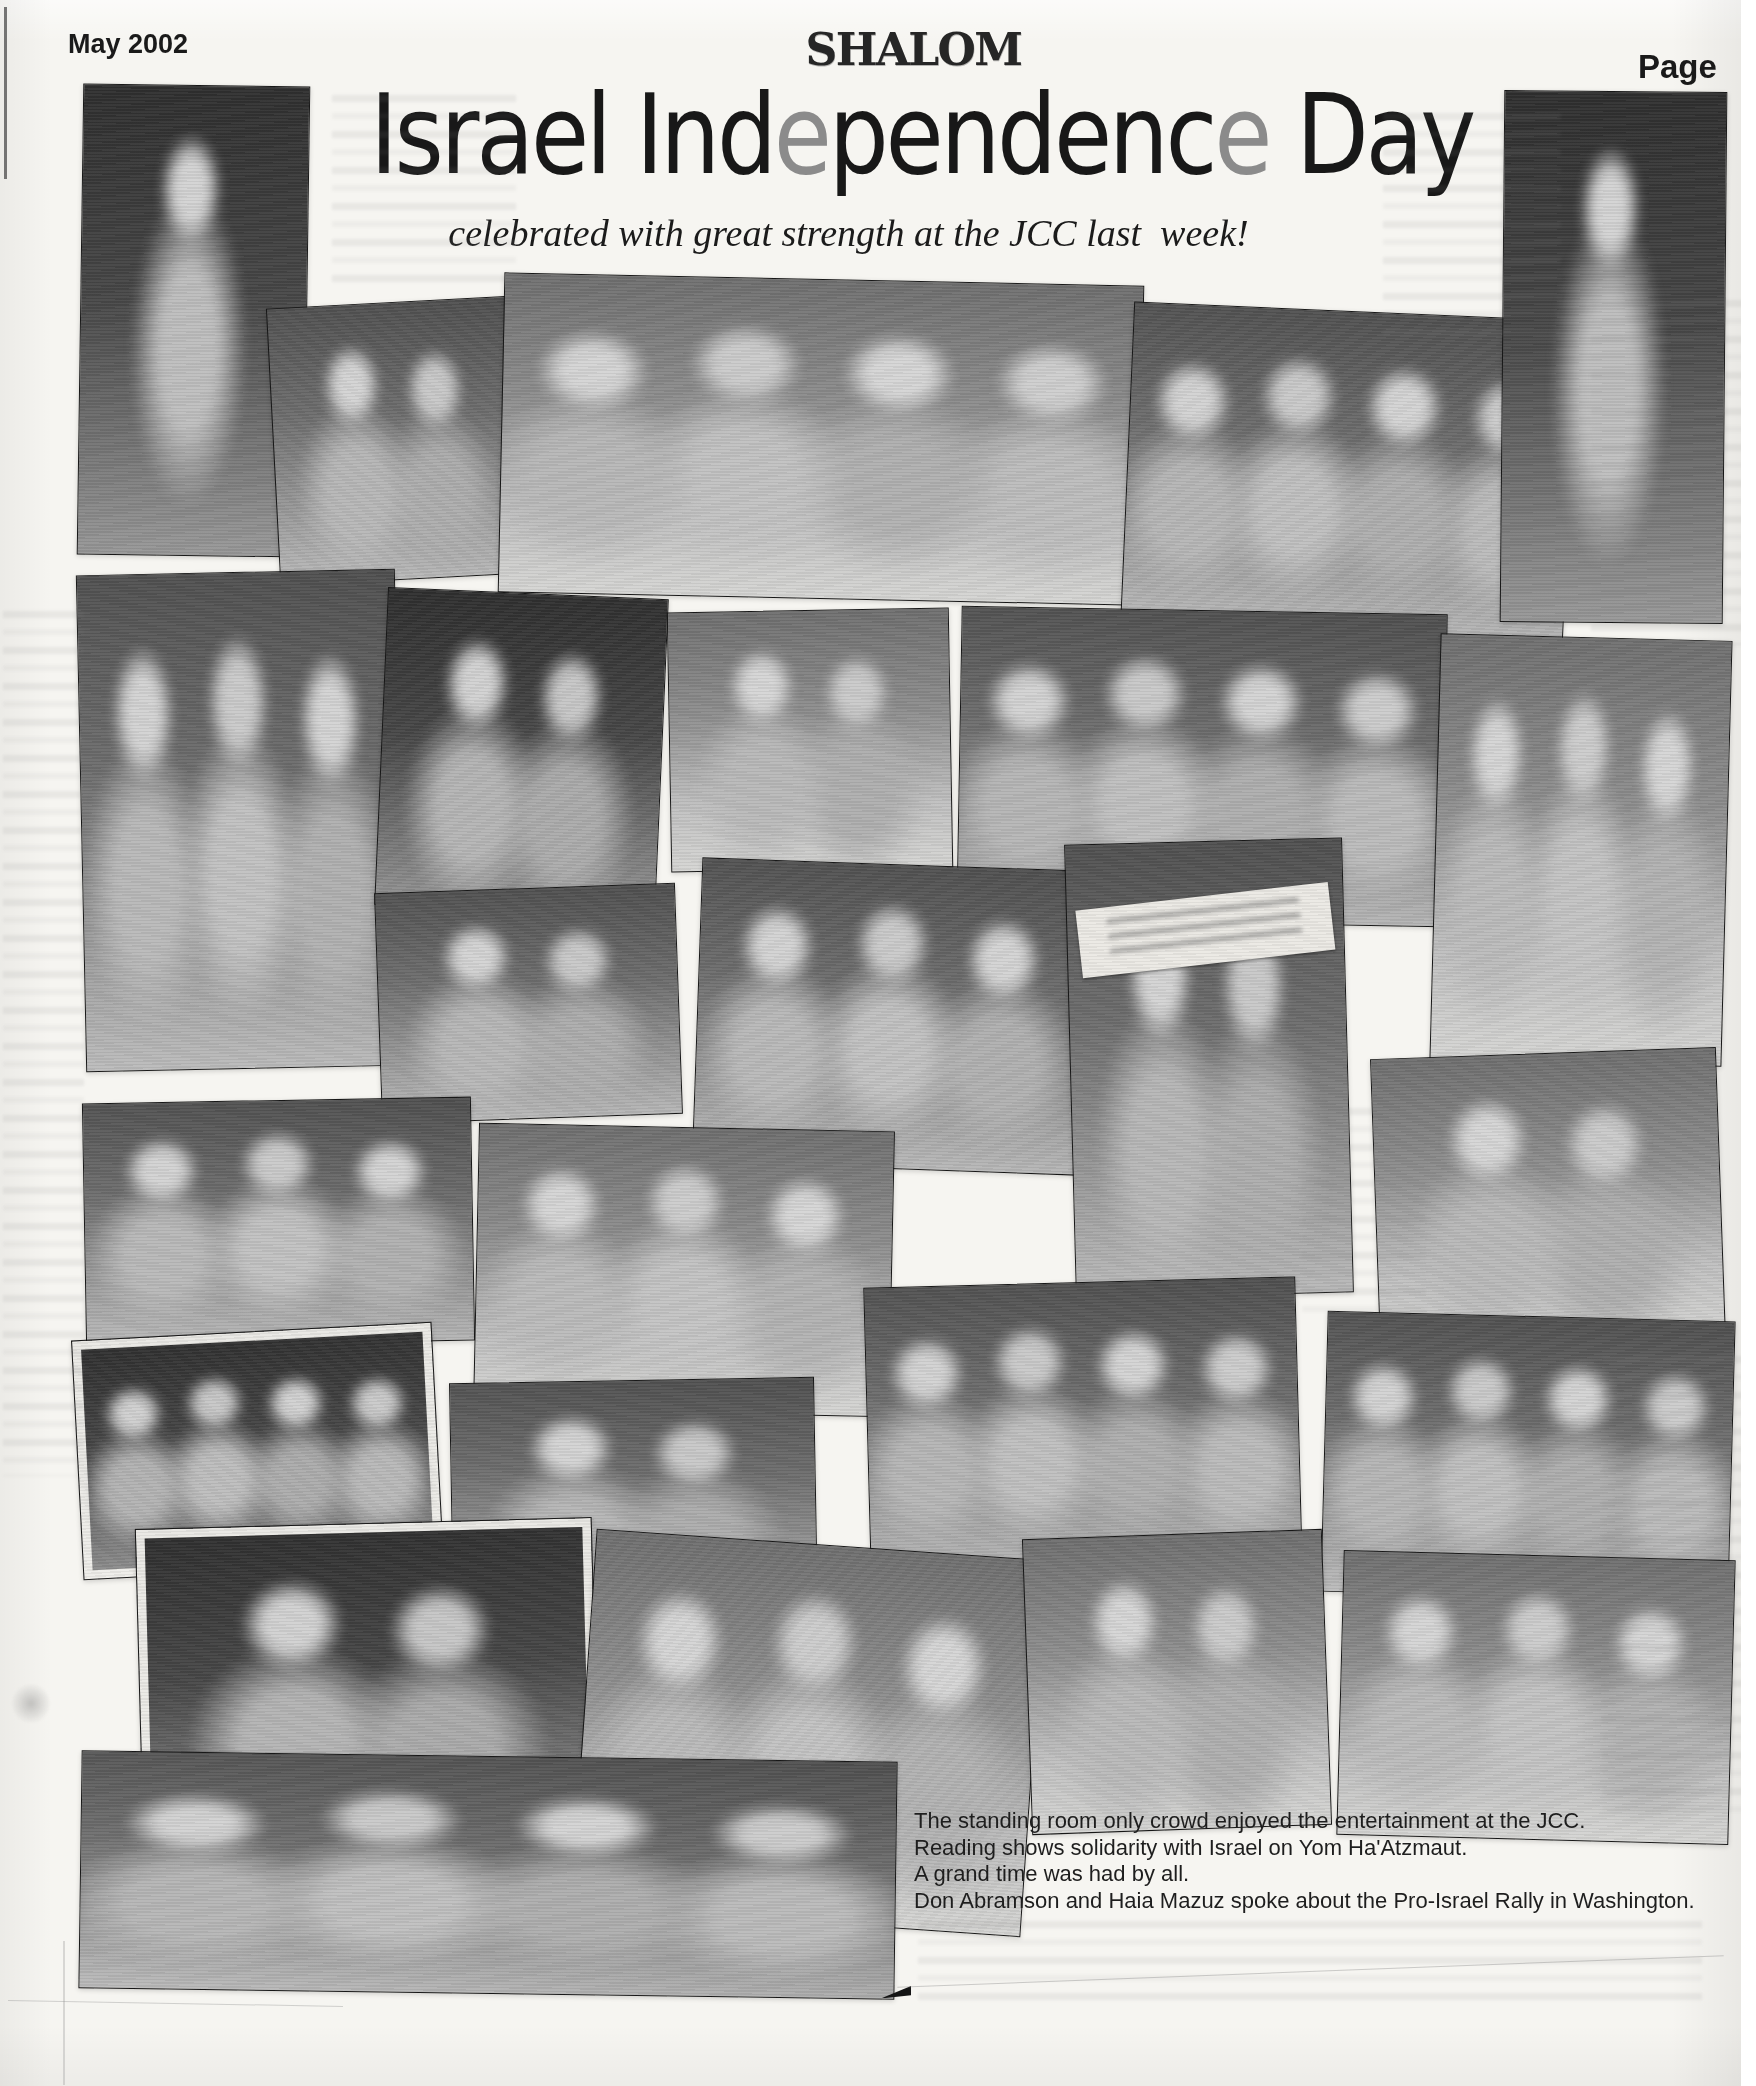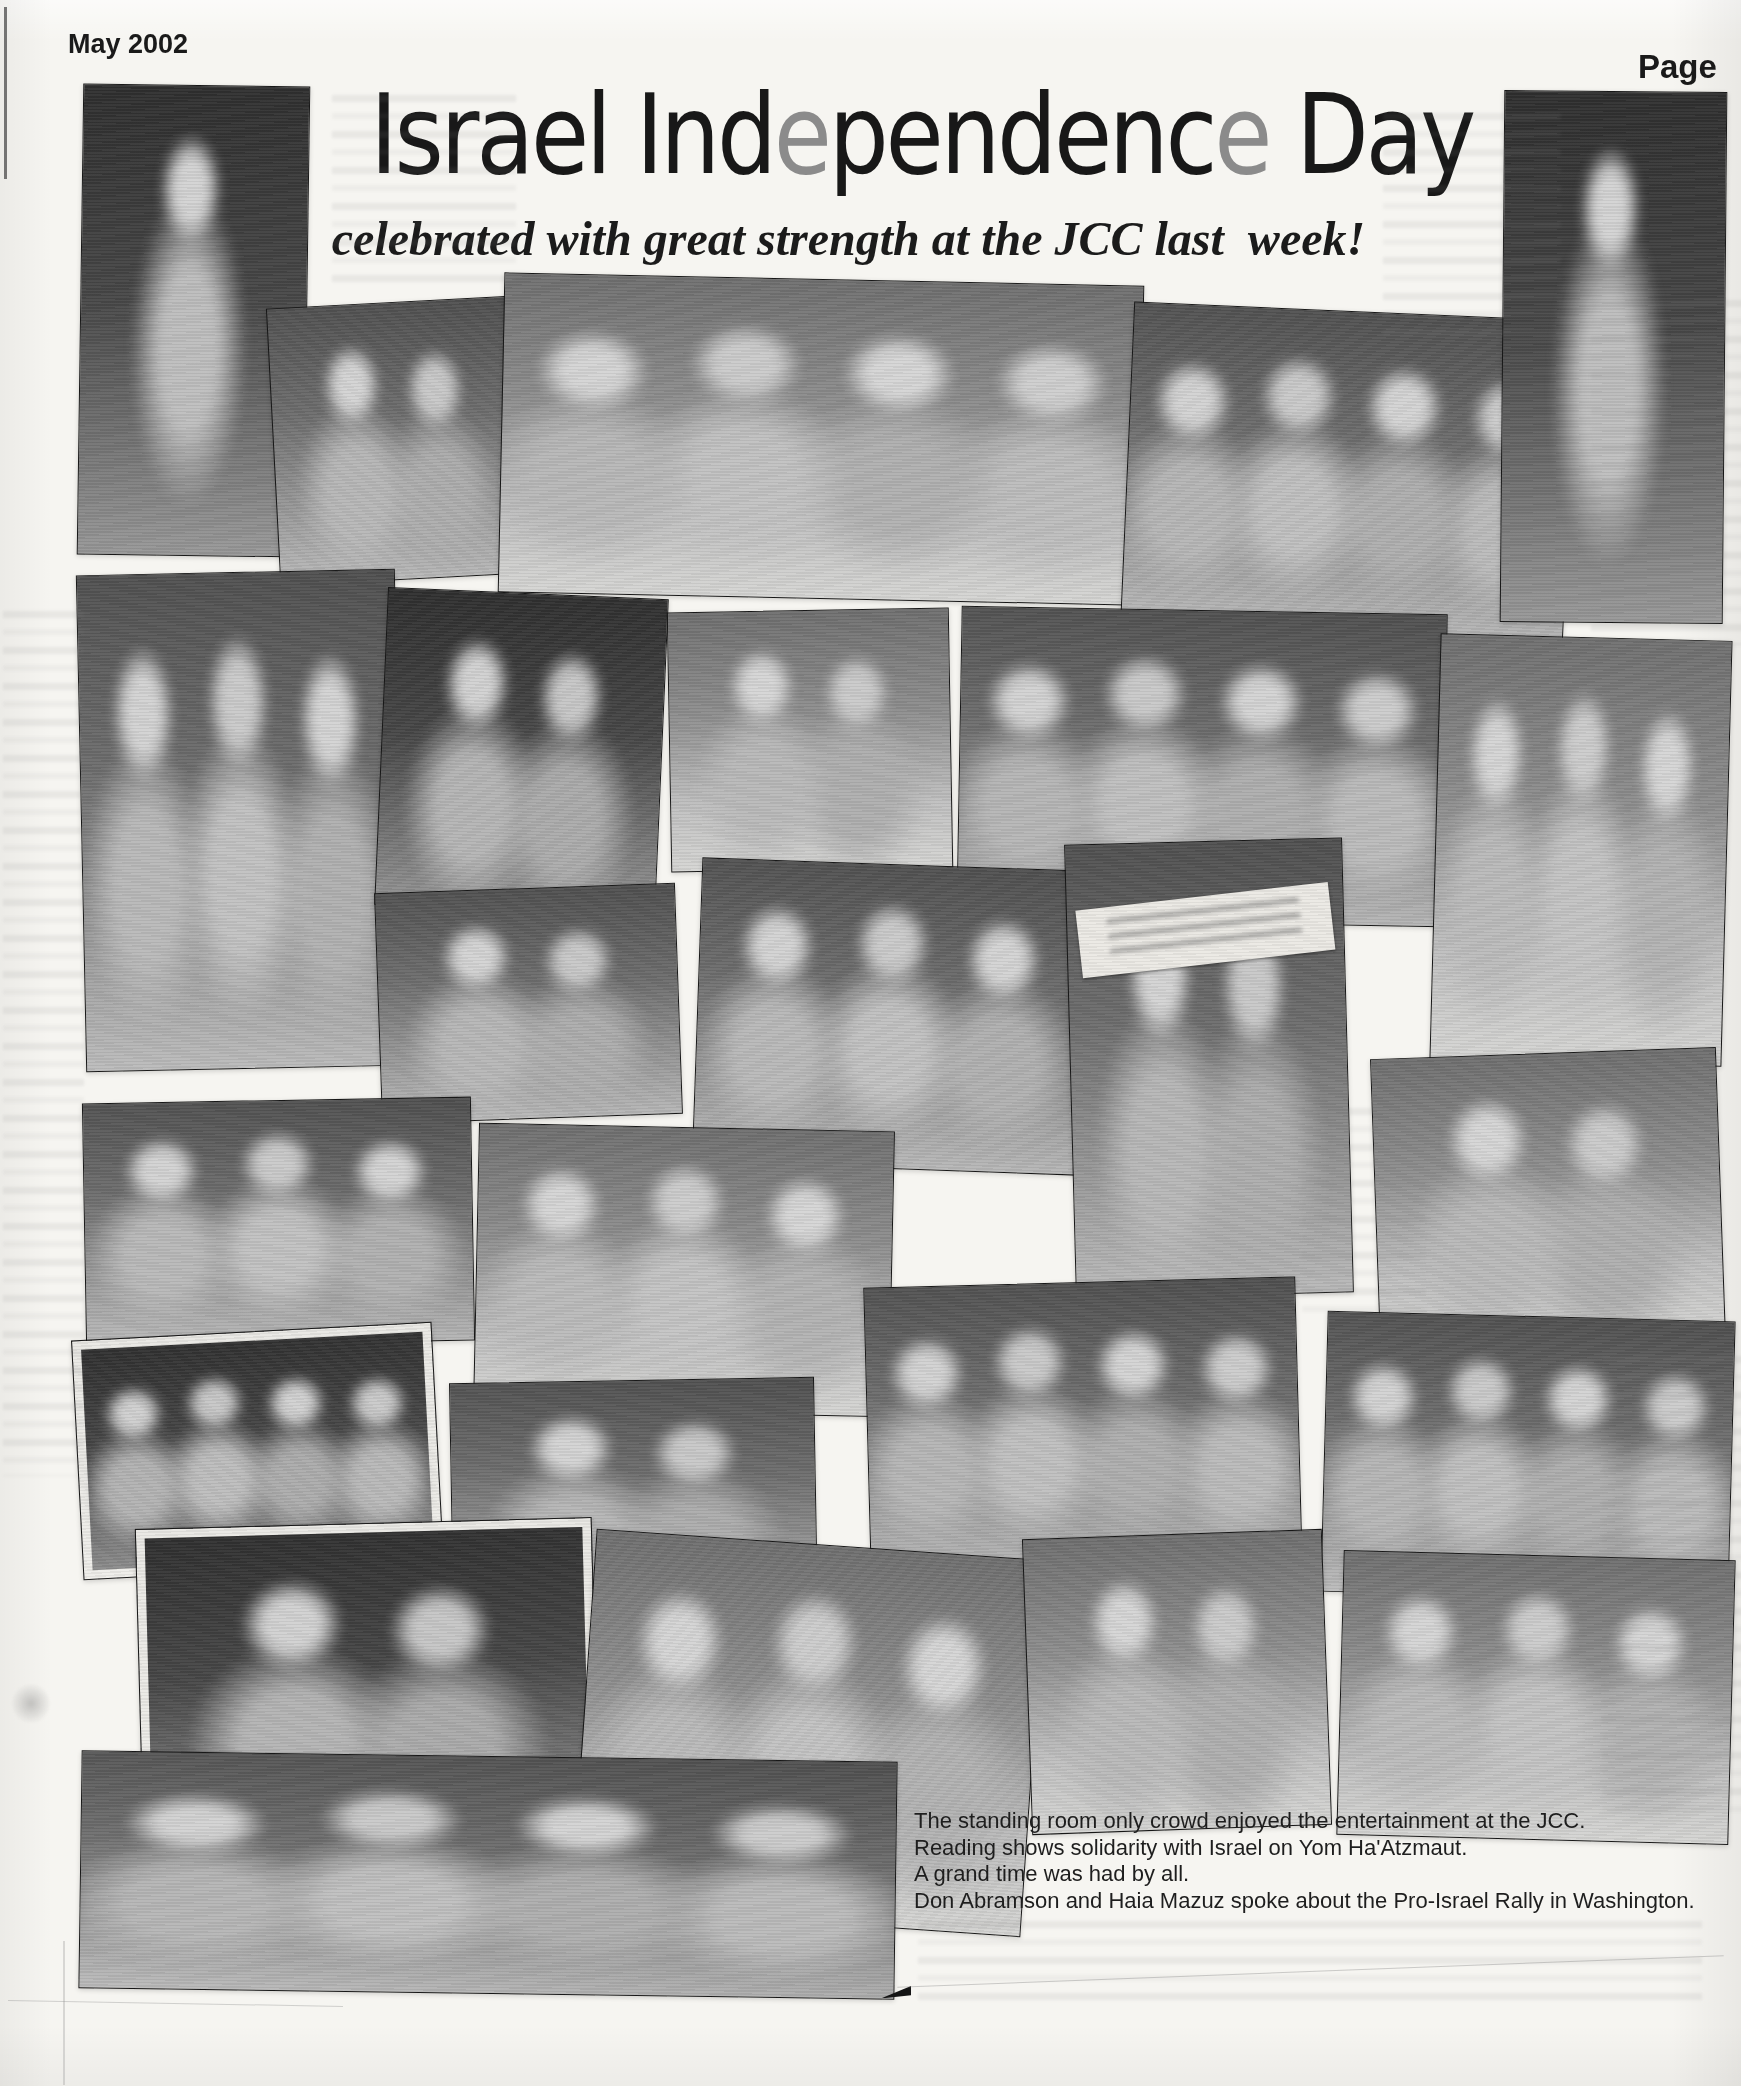--- a/index.html
+++ b/index.html
@@ -19,22 +19,22 @@
              font-family:"DejaVu Serif", serif; font-weight:900; font-size:44px; letter-spacing:-1.6px; color:#262626;
              text-shadow:0.5px 0.5px 0 rgba(60,60,60,.35); }
   .pagenum { position:absolute; left:1638px; top:48px; font-size:33px; font-weight:bold; }
 
   
   .headline{ position:absolute; left:292px; top:76px; width:1113px; text-align:center;
              font-family:"DejaVu Sans", sans-serif; font-size:110px; line-height:1.08;
              letter-spacing:-3.8px; white-space:nowrap; transform:scaleX(.86); color:#181818; }
   .headline .faded { color:#8b8b8b; }
   .subtitle{ position:absolute; left:292px; top:211px; width:1113px; text-align:center;
-             font-family:"Liberation Serif", serif; font-style:italic; font-weight:bold;
-             font-size:48px; color:#1b1b1b; white-space:pre-wrap; }
+             font-family:"Liberation Serif", serif; font-style:italic; font-weight:normal;
+             font-size:38px; color:#1b1b1b; white-space:pre-wrap; }
 
   
   .caption { position:absolute; left:914px; top:1808px; width:835px;
              font-size:22px; line-height:26.5px; color:#1e1e1e; }
 
   
   .photo { position:absolute; border:1.6px solid #171717; transform:rotate(var(--r,0deg));
            box-shadow:0 1.6px 4.9px rgba(0,0,0,.16); overflow:hidden; }
   .photo::before { content:""; position:absolute; inset:0; filter:blur(5.4px); opacity:.95; }
   .photo::after  { content:""; position:absolute; inset:0;
@@ -91,20 +91,21 @@
   .fold-vert { left:63px; top:1941px; width:1.6px; height:144px; background:rgba(150,150,150,.32); }
   .smudge { left:12px; top:1682px; width:38px; height:43px; border-radius:50%;
            background:radial-gradient(circle, rgba(120,120,120,.4), rgba(120,120,120,0) 70%); filter:blur(1.1px); }
 </style>
 </head>
 <body>
 
 <div class="page">
 
   <div class="date">May 2002</div>
+  <div class="masthead">SHALOM</div>
   <div class="pagenum">Page 3</div>
 
   <div class="headline"><span>Israel Ind</span><span class="faded">e</span><span>pendenc</span><span class="faded">e</span><span> Day</span></div>
   <div class="subtitle">celebrated with great strength at the JCC last  week!</div>
 
   <div class="photo tone-dark f1" style="left:80px;  top:85px;  width:227px;  height:471px; --r:0.8deg" title="Man in light shirt and slacks dancing alone"></div>
   <div class="photo tone-mid f2" style="left:273px;  top:302px;  width:246px;  height:278px; --r:-3deg" title="Man in dark suit and woman smiling indoors"></div>
   <div class="photo tone-light f4" style="left:501px;  top:279px;  width:640px; height:320px; --r:1.2deg" title="Dancers holding hands in a circle before a patterned curtain"></div>
   <div class="photo tone-mid f4" style="left:1127px; top:311px;  width:443px;  height:322px; --r:2.5deg" title="Four people posing together on chairs"></div>
   <div class="photo tone-dark f1" style="left:1502px; top:91px;  width:223px;  height:532px; --r:0.5deg" title="Woman in white top walking toward the camera"></div>

